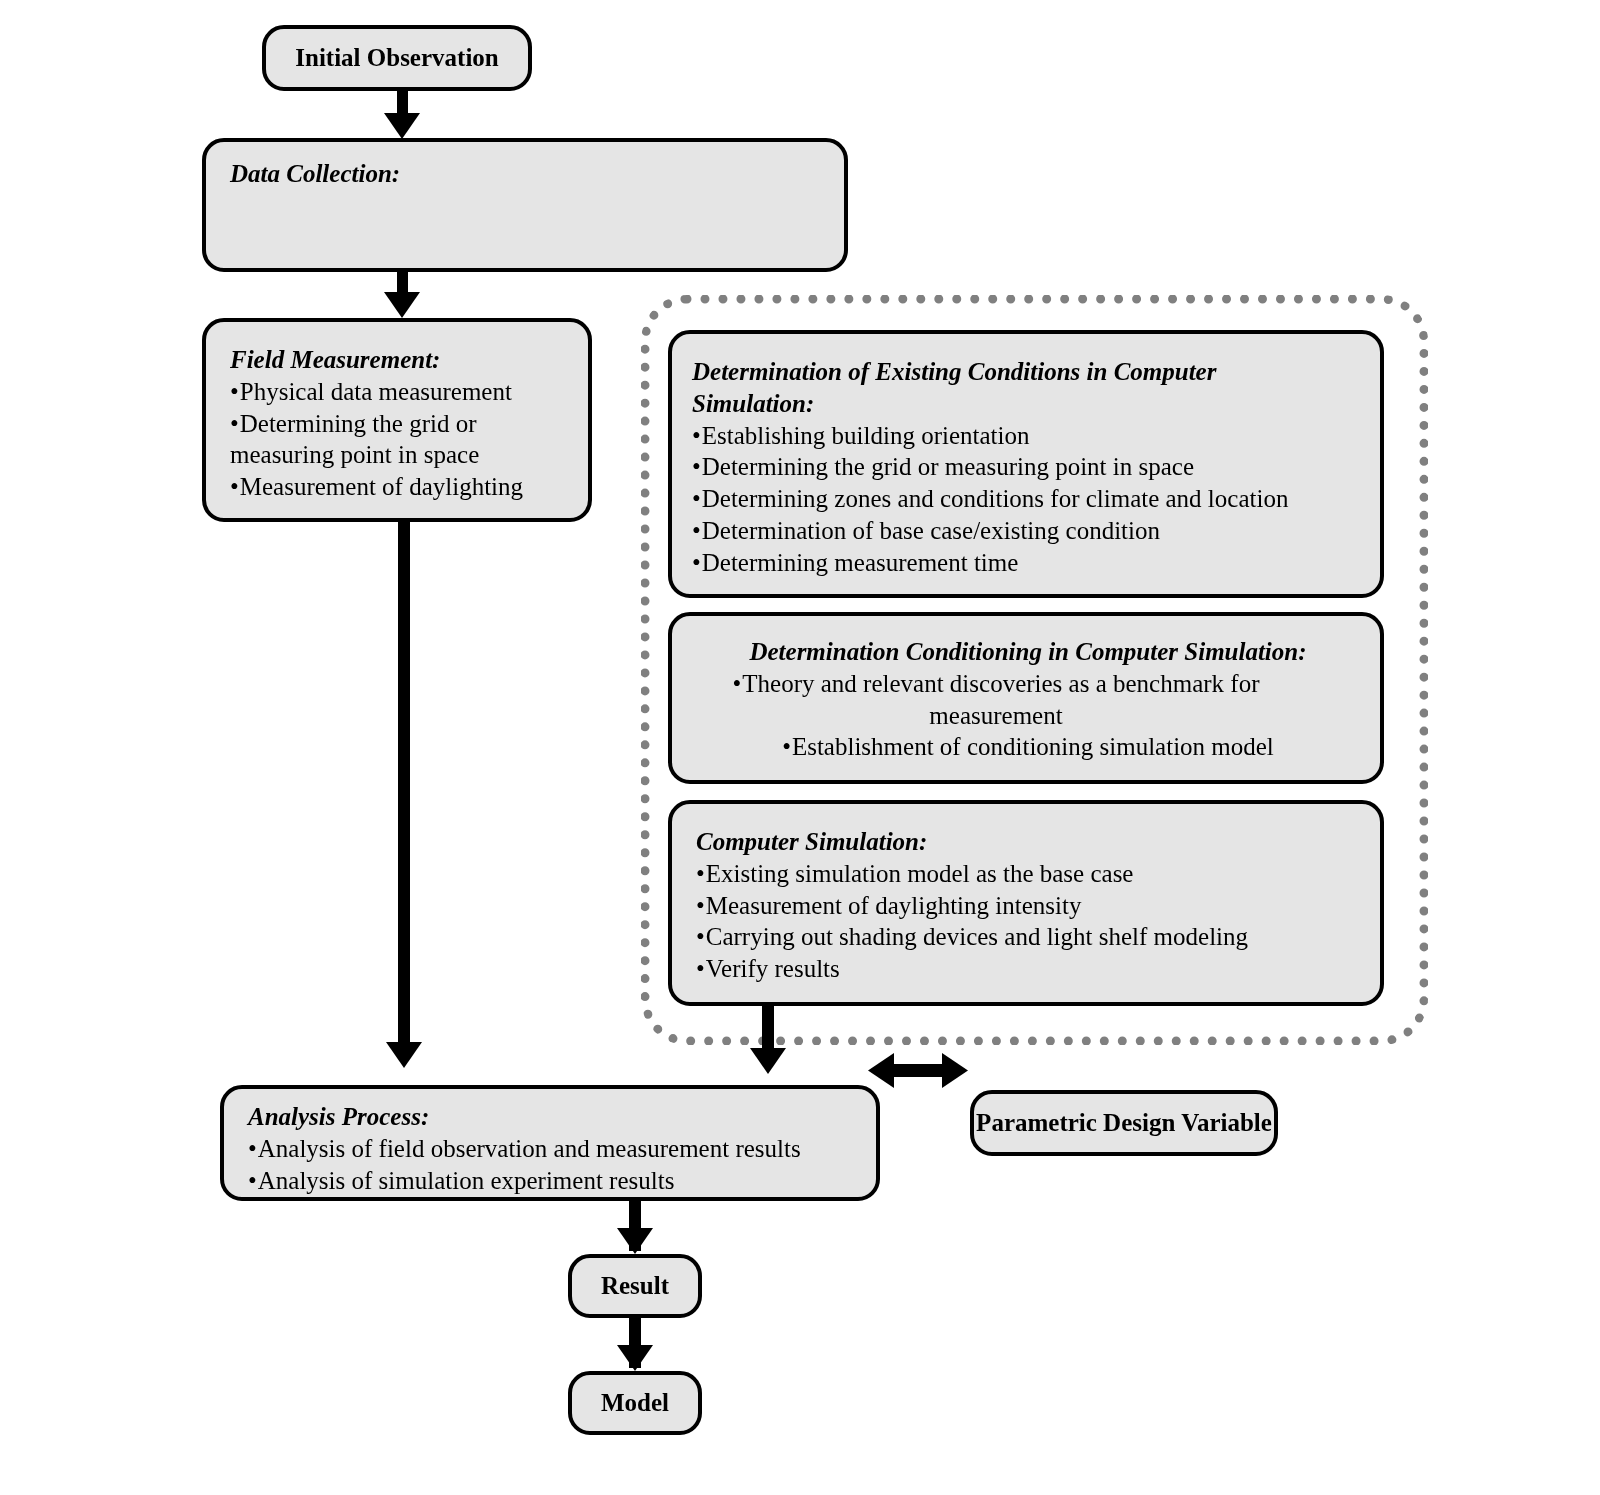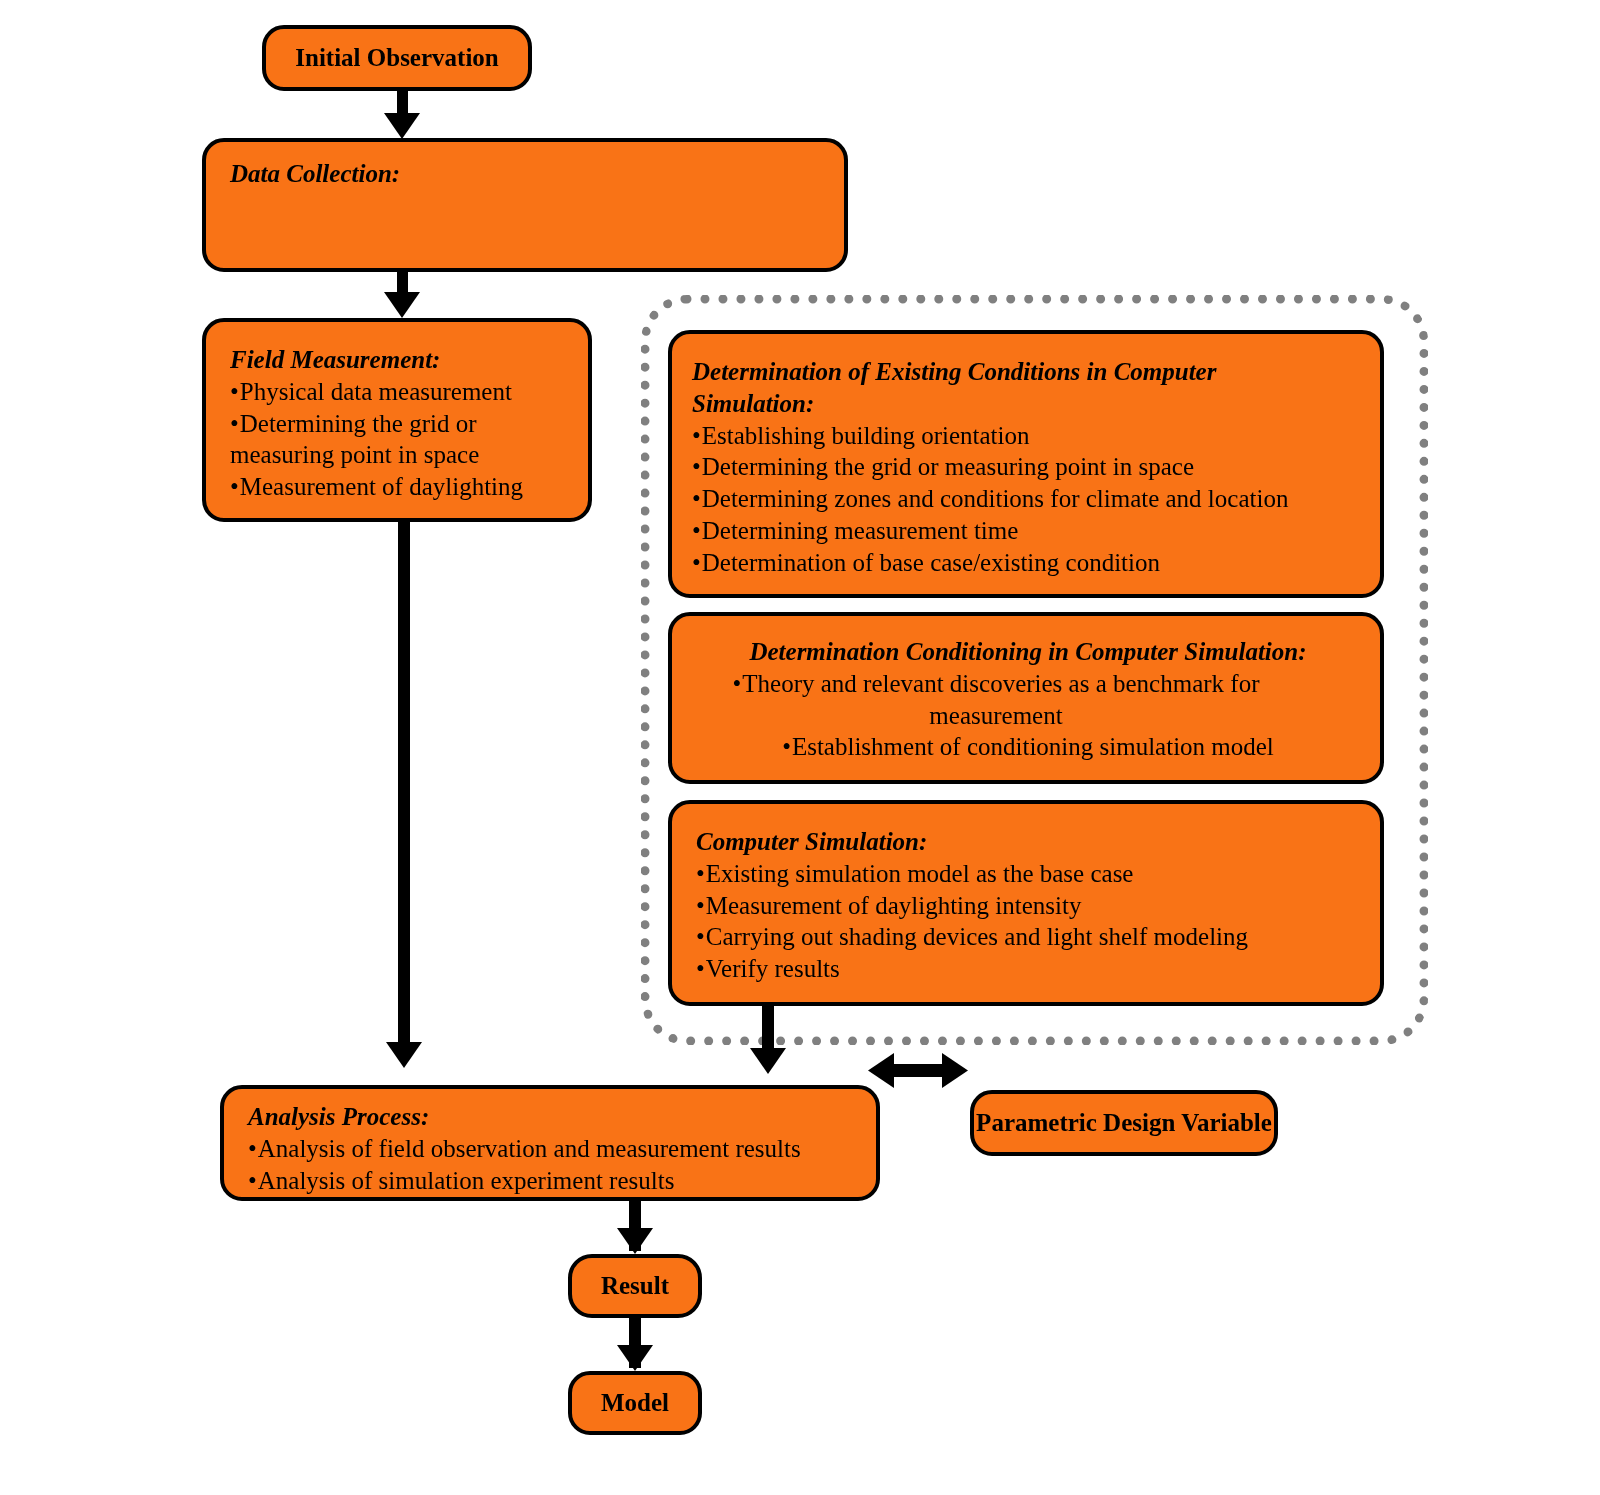--- a/index.html
+++ b/index.html
@@ -16,21 +16,21 @@
     width: 1600px;
     height: 1495px;
     background: #ffffff;
     overflow: hidden;
   }
 
   
   .node {
     position: absolute;
     box-sizing: border-box;
-    background: #f97316;
+    background: #e5e5e5;
     border: 4px solid #000000;
     border-radius: 22px;
     z-index: 5;
   }
   .node.center {
     display: flex;
     align-items: center;
     justify-content: center;
   }
   .node .title {
@@ -128,22 +128,22 @@
   <div class="vline" style="left:398px; top:522px; width:12px; height:528px;"></div>
   <div class="arrowhead-down" style="left:386px; top:1042px;"></div>
 
   <div class="node" style="left:668px; top:330px; width:716px; height:268px;">
     <div class="pad" style="padding-top:22px;padding-left:20px;">
       <div class="heading" style="max-width:610px;">Determination of Existing Conditions in Computer Simulation:</div>
       <ul>
         <li>Establishing building orientation</li>
         <li>Determining the grid or measuring point in space</li>
         <li>Determining zones and conditions for climate and location</li>
+        <li>Determination of base case/existing condition</li>
         <li>Determining measurement time</li>
-        <li>Determination of base case/existing condition</li>
       </ul>
     </div>
   </div>
 
   <div class="node" style="left:668px; top:612px; width:716px; height:172px;text-align:center;">
     <div class="pad" style="padding-top:20px;">
       <div class="heading">Determination Conditioning in Computer Simulation:</div>
       <ul>
         <li style="max-width:600px;">Theory and relevant discoveries as a benchmark for measurement</li>
         <li>Establishment of conditioning simulation model</li>
@@ -184,21 +184,21 @@
     </g>
   </svg>
 
   <div class="node center" style="left:970px; top:1090px; width:308px; height:66px;text-align:right;">
     <span class="title">Parametric Design Variable</span>
   </div>
 
   <div class="vline" style="left:629px; top:1201px; width:12px; height:50px;"></div>
   <div class="arrowhead-down" style="left:617px; top:1228px;"></div>
 
-  <div class="node center" style="left:568px; top:1254px; width:134px; height:64px;border-radius:24px;">
+  <div class="node center" style="left:568px; top:1254px; width:134px; height:64px;">
     <span class="title">Result</span>
   </div>
 
   <div class="vline" style="left:629px; top:1318px; width:12px; height:50px;"></div>
   <div class="arrowhead-down" style="left:617px; top:1345px;"></div>
 
   <div class="node center" style="left:568px; top:1371px; width:134px; height:64px;">
     <span class="title">Model</span>
   </div>
 

